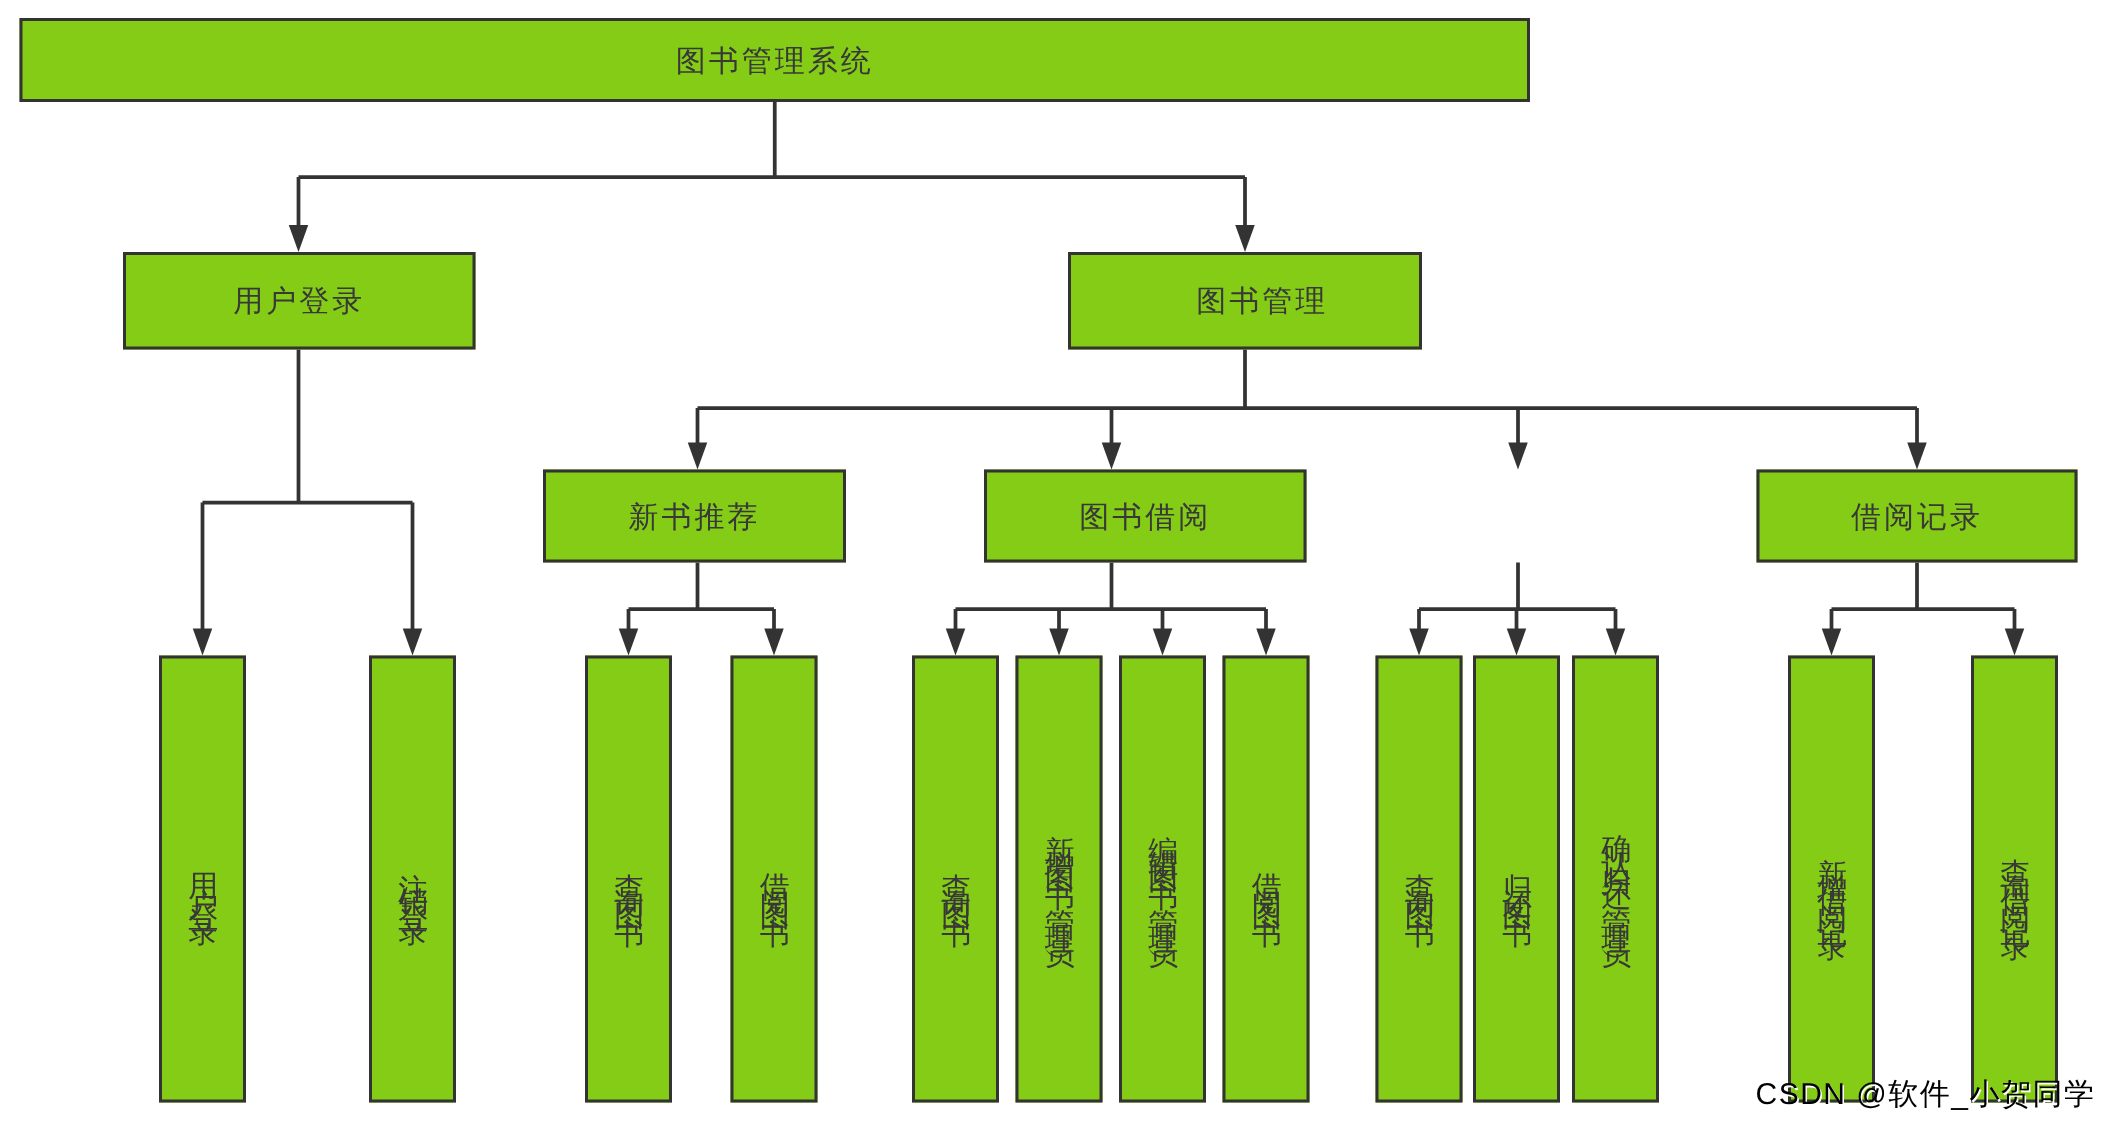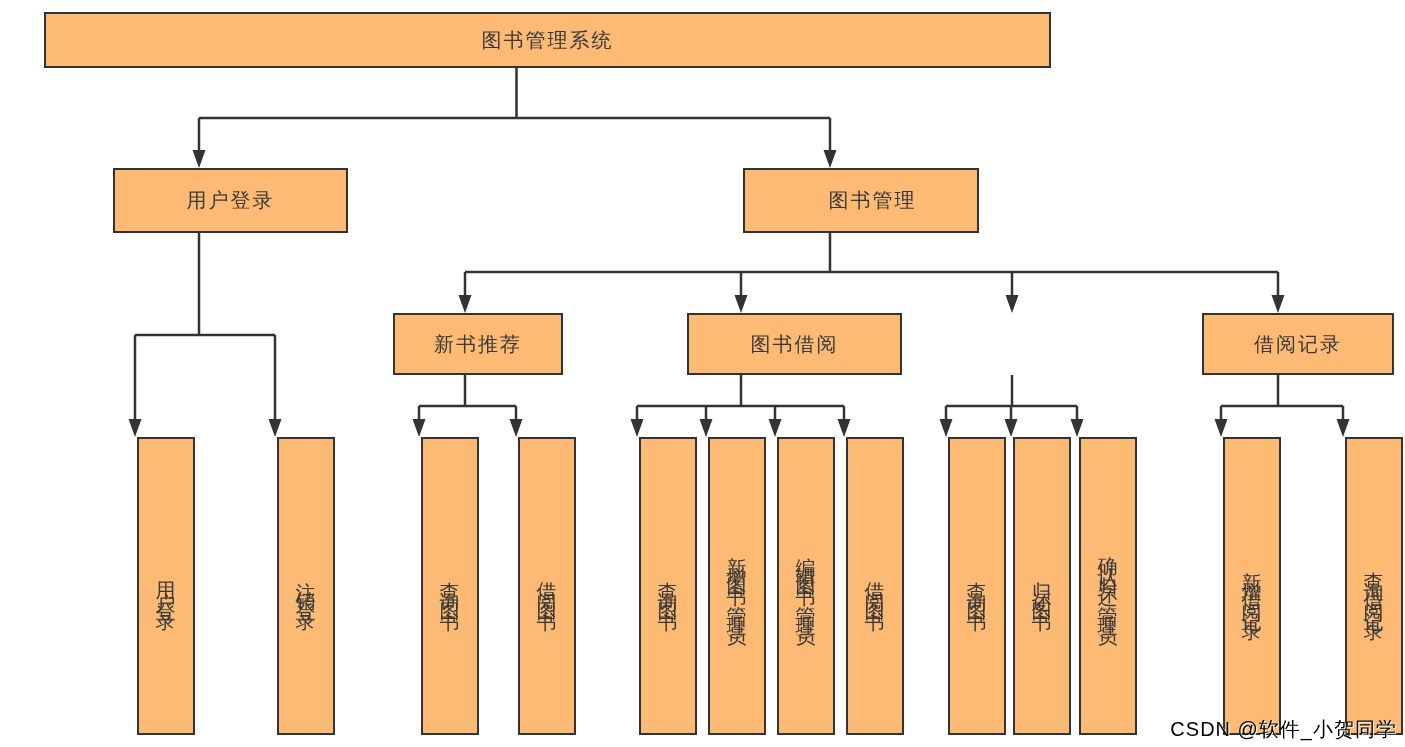--- a/index.html
+++ b/index.html
@@ -15,47 +15,46 @@
   .connectors {
     position: absolute;
     left: 0; top: 0;
     width: 1405px; height: 747px;
     pointer-events: none;
   }
   .box {
     position: absolute;
     box-sizing: border-box;
     border: 2.5px solid #333333;
-    background: #fdba74;
+    background: #84cc16;
     display: flex;
     align-items: center;
     justify-content: center;
     font-size: 20px;
     letter-spacing: 2px;
     color: #383838;
     white-space: nowrap;
-    margin-left: 31px;
   }
   .vbox {
     writing-mode: vertical-rl;
     text-orientation: mixed;
     letter-spacing: 10px;
     white-space: normal;
     line-height: 1.1;
   }
   
   .n-root   { left: 13px;   top: 12px;  width: 1007px; height: 56px; }
   
   .n-login  { left: 82px;   top: 168px; width: 235px;  height: 65px; }
   .n-mgmt   { left: 712px;  top: 168px; width: 236px;  height: 65px; padding-left: 23px; }
   
-  .n-nbr    { left: 362px;  top: 313px; width: 170px;  height: 62px; }
+  .n-nbr    { left: 362px;  top: 313px; width: 202px;  height: 62px; }
   .n-bb     { left: 656px;  top: 313px; width: 215px;  height: 62px; }
   .n-cb     { left: 905px;  top: 313px; width: 215px;  height: 62px; }
-  .n-br     { left: 1171px; top: 313px; width: 192px;  height: 62px; }
+  .n-br     { left: 1171px; top: 313px; width: 214px;  height: 62px; }
   
   .leaf     { top: 437px; width: 58px; height: 298px; }
   .l-1a { left: 106px; }  .l-1b { left: 246px; }
   .l-2a { left: 390px; }  .l-2b { left: 487px; }
   .l-3a { left: 608px; }  .l-3b { left: 677px; }  .l-3c { left: 746px; }  .l-3d { left: 815px; }
   .l-4a { left: 917px; }  .l-4b { left: 982px; }  .l-4c { left: 1048px; }
   .l-5a { left: 1192px; } .l-5b { left: 1314px; }
   .watermark {
     position: absolute;
     right: 8px;

